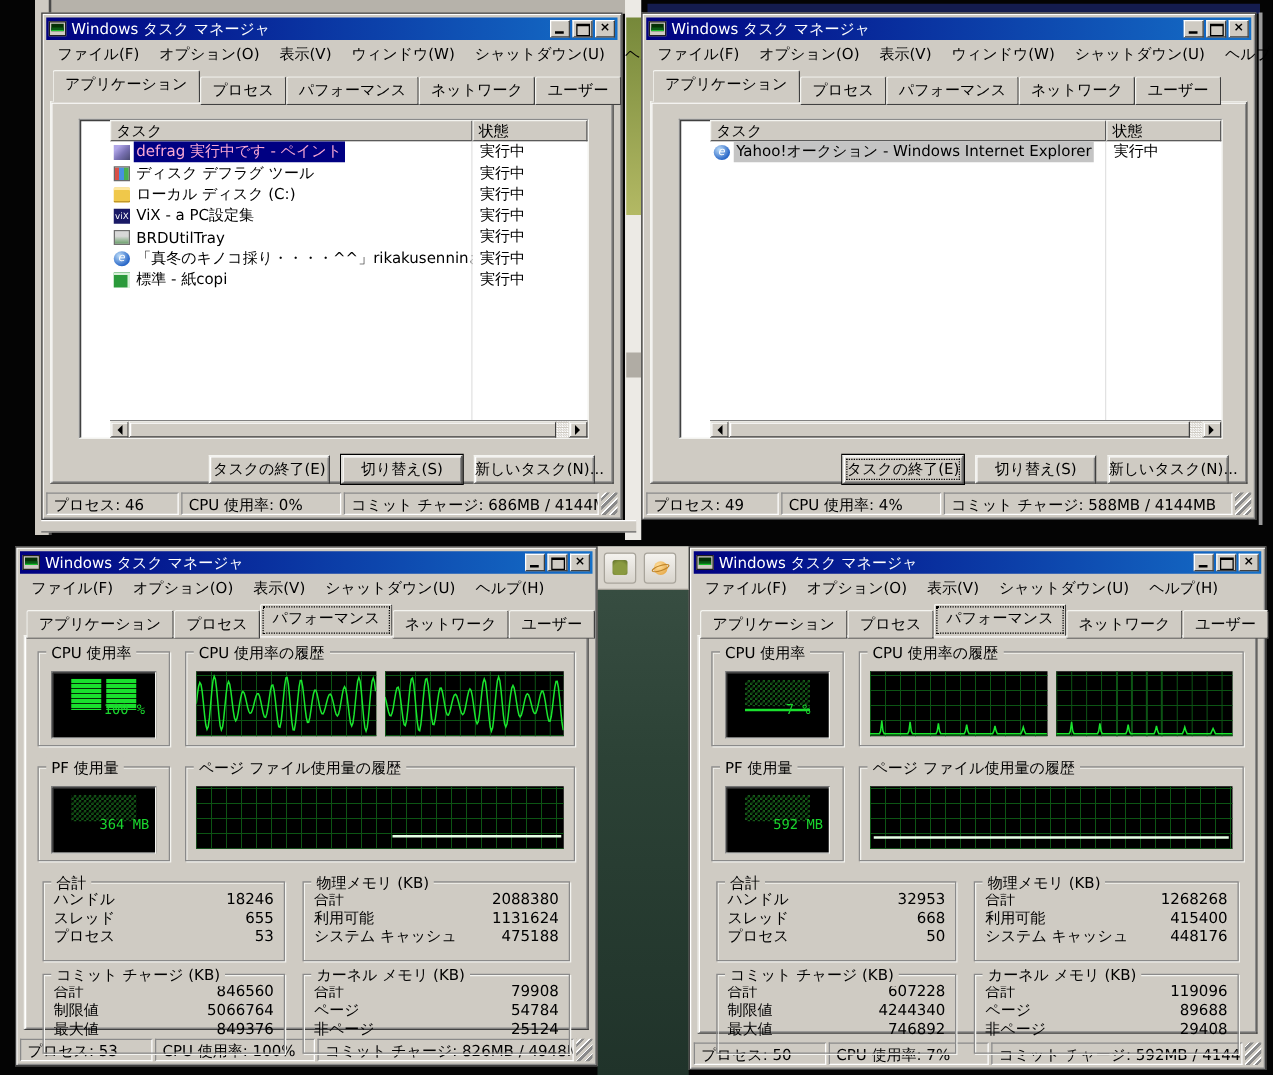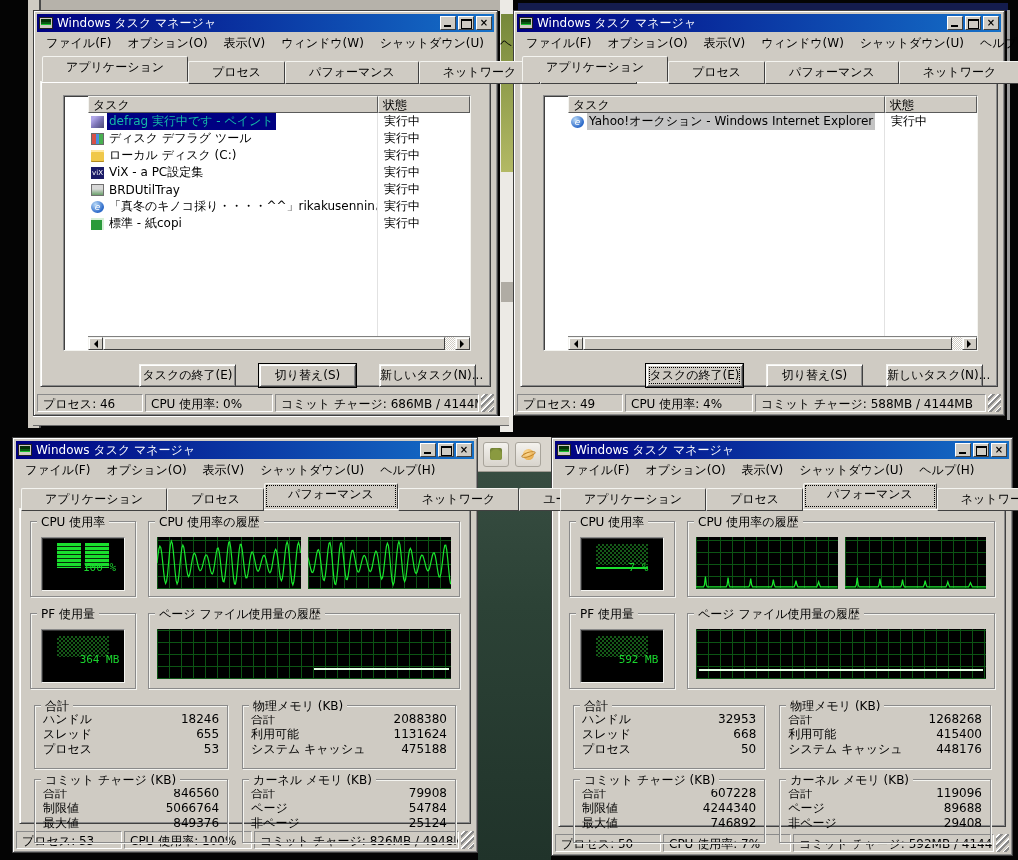--- a/index.html
+++ b/index.html
@@ -47,21 +47,21 @@
       position:relative;color:#000;text-align:center;font-size:10px;line-height:12px;font-weight:bold;}
   .wb-min::after{content:"";position:absolute;left:3px;bottom:2px;width:7px;height:2px;background:#000;}
   .wb-max::after{content:"";position:absolute;left:2px;top:2px;width:9px;height:7px;border:1px solid #000;border-top-width:2px;}
 
   .menubar{flex:none;display:flex;padding:2px 0 2px 1px;}
   .menu-item{padding:1px 8px 2px;white-space:nowrap;}
 
   .tabzone{flex:1;display:flex;flex-direction:column;padding:3px 3px 0;min-height:0;}
   .tabstrip{flex:none;display:flex;align-items:flex-end;height:23px;padding-left:2px;position:relative;z-index:2;margin-bottom:-1px;}
   .tab{position:relative;background:#cfcbc3;border:1px solid;border-color:#f4f4f0 #404040 transparent #f4f4f0;
-       border-radius:2px 2px 0 0;padding:2px 23px 3px;white-space:nowrap;}
+       border-radius:2px 2px 0 0;padding:2px 9px 3px;white-space:nowrap;}
   .tab:not(.active){top:2px;padding-bottom:2px;border-bottom:1px solid #404040;}
   .tab.active{z-index:3;padding-bottom:5px;}
   .tab.focused{outline:1px dotted #000;outline-offset:-3px;}
   .tabpanel{flex:1;background:#cfcbc3;border:1px solid;border-color:#f4f4f0 #404040 #404040 #f4f4f0;
             box-shadow:inset 1px 1px 0 #fff,inset -1px -1px 0 #8a8a8a;display:flex;flex-direction:column;min-height:0;margin-bottom:5px;}
 
   .statusbar{flex:none;height:20px;display:flex;gap:2px;padding-top:2px;}
   .sb-panel{border:1px solid;border-color:#8a8a8a #fff #fff #8a8a8a;padding:1px 5px;white-space:nowrap;overflow:hidden;}
   .sb-1{flex:0 0 106px;} .sb-2{flex:0 0 128px;} .sb-3{flex:1;}
   .grip{flex:0 0 13px;background:repeating-linear-gradient(135deg,transparent 0 2px,#ffffff 2px 3px,#8a8a8a 3px 5px);}
@@ -72,41 +72,41 @@
            display:flex;flex-direction:column;padding-left:24px;}
   .lv-header{flex:none;display:flex;height:17px;background:#cfcbc3;}
   .lv-h{border:1px solid;border-color:#f4f4f0 #5a5a5a #5a5a5a #f4f4f0;padding:0 4px;overflow:hidden;white-space:nowrap;}
   .lv-h.task{flex:1;} .lv-h.stat{flex:0 0 92px;}
   .lv-body{flex:1;position:relative;overflow:hidden;}
   .col-sep{position:absolute;top:0;bottom:0;right:92px;width:1px;background:#e2e2e2;}
   .lv-row{display:flex;height:17px;align-items:center;}
   .lv-cell.task{flex:1;display:flex;align-items:center;padding-left:3px;overflow:hidden;white-space:nowrap;}
   .lv-cell.stat{flex:0 0 92px;padding-left:6px;}
   .tname{padding:0 2px;white-space:nowrap;overflow:hidden;}
-  .tname.sel{background:#000082;color:#14b8a6;}
+  .tname.sel{background:#000082;color:#f9a8d4;}
   .tname.sel2{background:#c4c4c4;}
   .ticon{flex:none;width:13px;height:12px;margin-right:3px;display:inline-block;position:relative;}
   .ic-paint{background:linear-gradient(135deg,#b0a6e8 20%,#7a72b4 55%,#4a4a72);}
   .ic-defrag{background:linear-gradient(90deg,#d85048 32%,#4890e0 32% 65%,#48b050 65%);border:1px solid #6a6a6a;}
   .ic-folder{background:linear-gradient(180deg,#ffe econ?,#f0c84a);background:#f0c84a;box-shadow:inset 0 2px 0 #ffe8a0,inset 0 -1px 0 #b08820;border-radius:1px;}
   .ic-vix{background:#1a1a66;color:#fff;font-size:7px;line-height:12px;text-align:center;}
   .ic-vix::after{content:"viX";}
   .ic-brd{background:linear-gradient(180deg,#d8d8d8 40%,#6aa06a);border:1px solid #707070;}
   .ic-ie{border-radius:50%;background:radial-gradient(circle at 35% 30%,#bcdcf8,#2a68c8 70%);color:#fff;font-size:9px;line-height:12px;text-align:center;font-style:italic;}
   .ic-ie::after{content:"e";}
   .ic-kami{background:#2a9a3a;box-shadow:inset -2px 2px 0 #d8f0d8;}
   .hscroll{flex:none;height:14px;display:flex;background:#cfcbc3;border-top:1px solid #808080;}
   .sbtn{flex:none;width:15px;height:13px;background:#cfcbc3;border:1px solid;border-color:#f4f4f0 #404040 #404040 #f4f4f0;
         box-shadow:inset 1px 1px 0 #fff;display:flex;align-items:center;justify-content:center;}
   .arr{width:0;height:0;border:4px solid transparent;}
   .arr-l{border-right:4px solid #000;margin-left:-3px;}
   .arr-r{border-left:4px solid #000;margin-right:-3px;}
   .sthumb{flex:1;background:#cfcbc3;border:1px solid;border-color:#f4f4f0 #404040 #404040 #f4f4f0;box-shadow:inset 1px 1px 0 #fff;}
   .strack{flex:0 0 10px;background:repeating-conic-gradient(#fff 0 25%,#cfcbc3 0 50%) 0 0/2px 2px;}
-  .btnrow{display:flex;justify-content:flex-end;gap:23px;margin:13px 14px 0;}
+  .btnrow{display:flex;justify-content:flex-end;gap:9px;margin:13px 14px 0;}
   .btn{flex:none;width:97px;height:23px;background:#cfcbc3;border:1px solid;border-color:#f4f4f0 #404040 #404040 #f4f4f0;
        box-shadow:inset 1px 1px 0 #fff,inset -1px -1px 0 #8a8a8a;text-align:center;line-height:21px;white-space:nowrap;}
   .btn.default{box-shadow:0 0 0 1px #000,inset 1px 1px 0 #fff,inset -1px -1px 0 #8a8a8a;}
   .btn.focused{outline:1px dotted #000;outline-offset:-4px;}
 
   
   .prow{display:flex;gap:12px;margin:12px 10px 0;}
   .srow{display:flex;gap:14px;margin:10px 14px 0;}
   .gbox{position:relative;border:1px solid #8a8a8a;box-shadow:1px 1px 0 #f4f4f0,inset 1px 1px 0 #f4f4f0;padding-top:6px;}
   .legend{position:absolute;top:-8px;left:6px;background:#cfcbc3;padding:0 4px;white-space:nowrap;}

